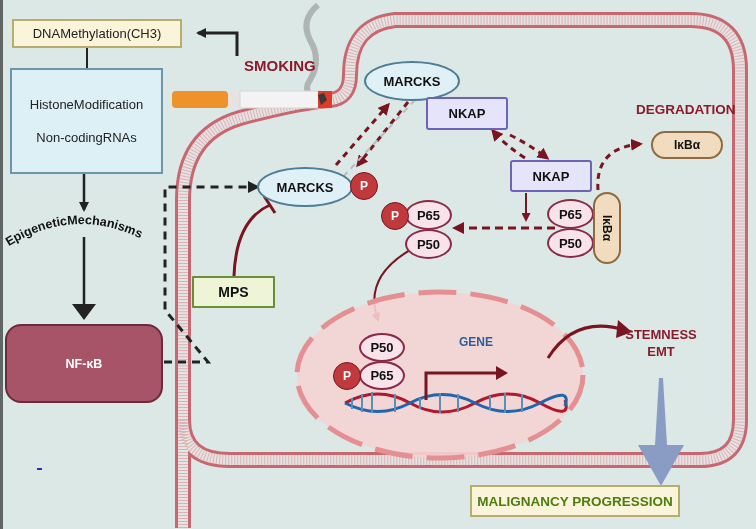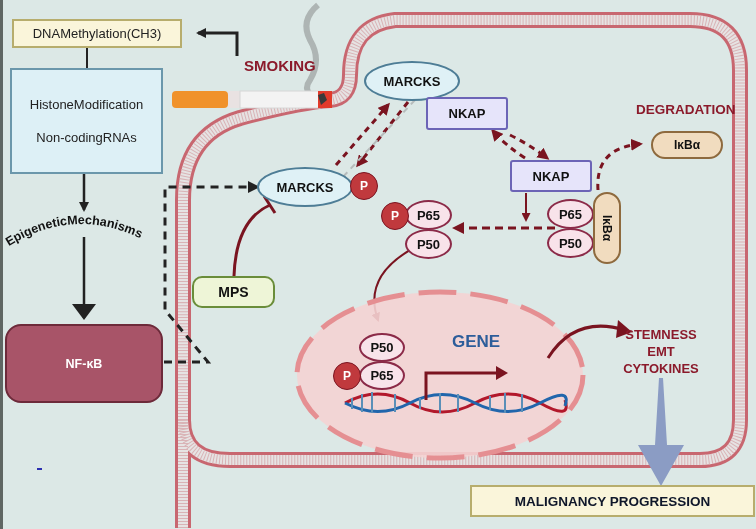--- a/index.html
+++ b/index.html
@@ -166,42 +166,41 @@
 <div class="box bold" style="left:547px;top:199px;width:47px;height:30px;background:#f8e3ea;border:2px solid #8b2a48;border-radius:50%;font-size:13px;color:#111;">
   <span>P65</span>
 </div>
 <div class="box bold" style="left:547px;top:228px;width:47px;height:30px;background:#f8e3ea;border:2px solid #8b2a48;border-radius:50%;font-size:13px;color:#111;">
   <span>P50</span>
 </div>
 <div class="box bold" style="left:593px;top:192px;width:28px;height:72px;background:#f1dcbf;border:2px solid #8e6a3e;border-radius:14px;font-size:12px;color:#111;">
   <span style="transform:rotate(90deg);display:inline-block;">IκBα</span>
 </div>
 
-<div class="box bold" style="left:192px;top:276px;width:83px;height:32px;background:#eef5d7;border:2px solid #6a8d3a;border-radius:10px;font-size:14px;color:#111;">
+<div class="box bold" style="left:192px;top:276px;width:83px;height:32px;background:#eef5d7;border:2px solid #6a8d3a;border-radius:1px;font-size:14px;color:#111;">
   <span>MPS</span>
 </div>
 
 <div class="box bold" style="left:359px;top:333px;width:46px;height:29px;background:#f8e3ea;border:2px solid #8b2a48;border-radius:50%;font-size:13px;color:#111;">
   <span>P50</span>
 </div>
 <div class="box bold" style="left:333px;top:362px;width:28px;height:28px;background:#c0393d;border:1.5px solid #7a1420;border-radius:50%;color:#fff;font-size:12px;z-index:2;">
   <span>P</span>
 </div>
 <div class="box bold" style="left:359px;top:361px;width:46px;height:29px;background:#f8e3ea;border:2px solid #8b2a48;border-radius:50%;font-size:13px;color:#111;">
   <span>P65</span>
 </div>
 
-<div class="lbl bold" style="left:412px;top:334px;width:128px;font-size:17px;color:#2d5d9a;line-height:16px;">
+<div class="lbl bold" style="left:412px;top:334px;width:128px;font-size:12px;color:#2d5d9a;line-height:16px;">
   <div>GENE</div>
 </div>
 
 <div class="lbl bold" style="left:606px;top:326px;width:110px;font-size:13px;color:#8b1a2b;line-height:17px;">
   <div>STEMNESS</div>
   <div>EMT</div>
-  <div>CYTOKINES</div>
-</div>
-
-<div class="box bold" style="left:470px;top:485px;width:285px;height:32px;background:#faf5da;border:2px solid #b7ad6d;font-size:13.5px;color:#0f172a;">
+</div>
+
+<div class="box bold" style="left:470px;top:485px;width:210px;height:32px;background:#faf5da;border:2px solid #b7ad6d;font-size:13.5px;color:#4d7c0f;">
   <span>MALIGNANCY PROGRESSION</span>
 </div>
 
 <div style="position:absolute;left:37px;top:468px;width:5px;height:2px;background:#2b2fb0;"></div>
 </div>
 
 </body></html>

